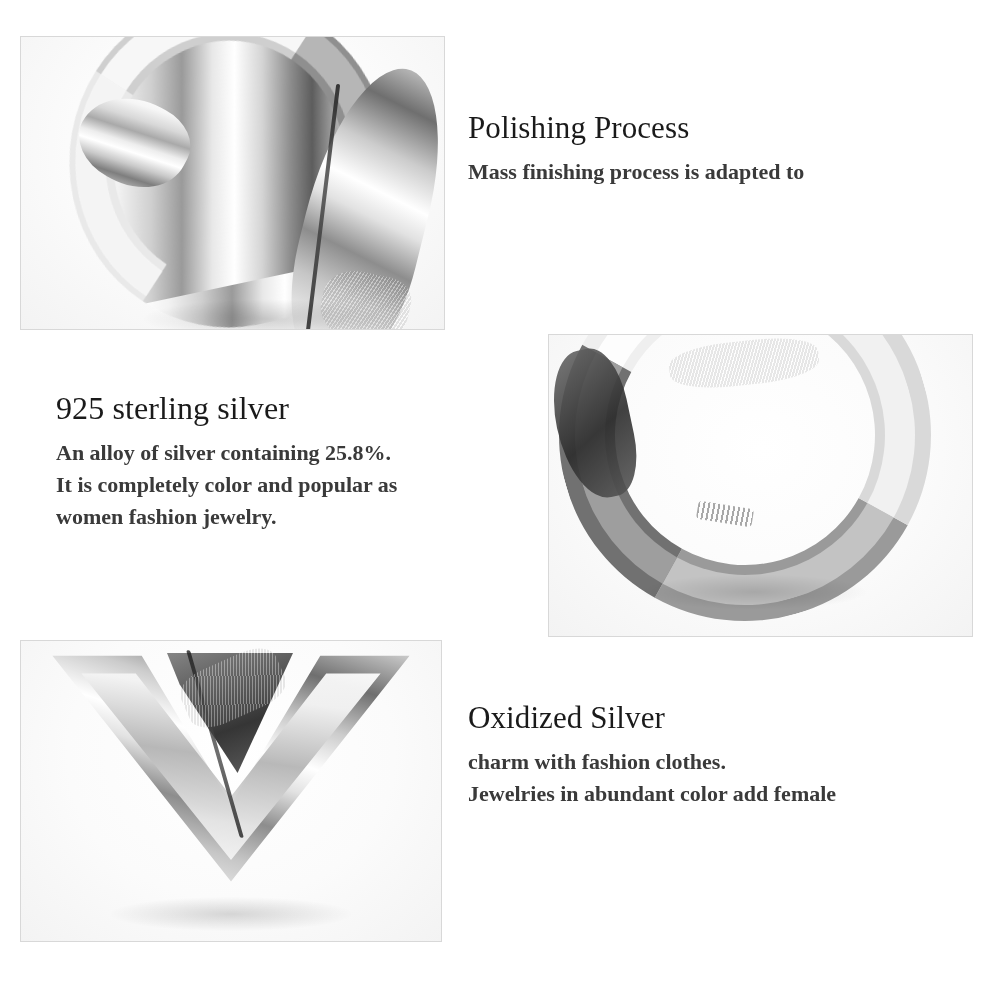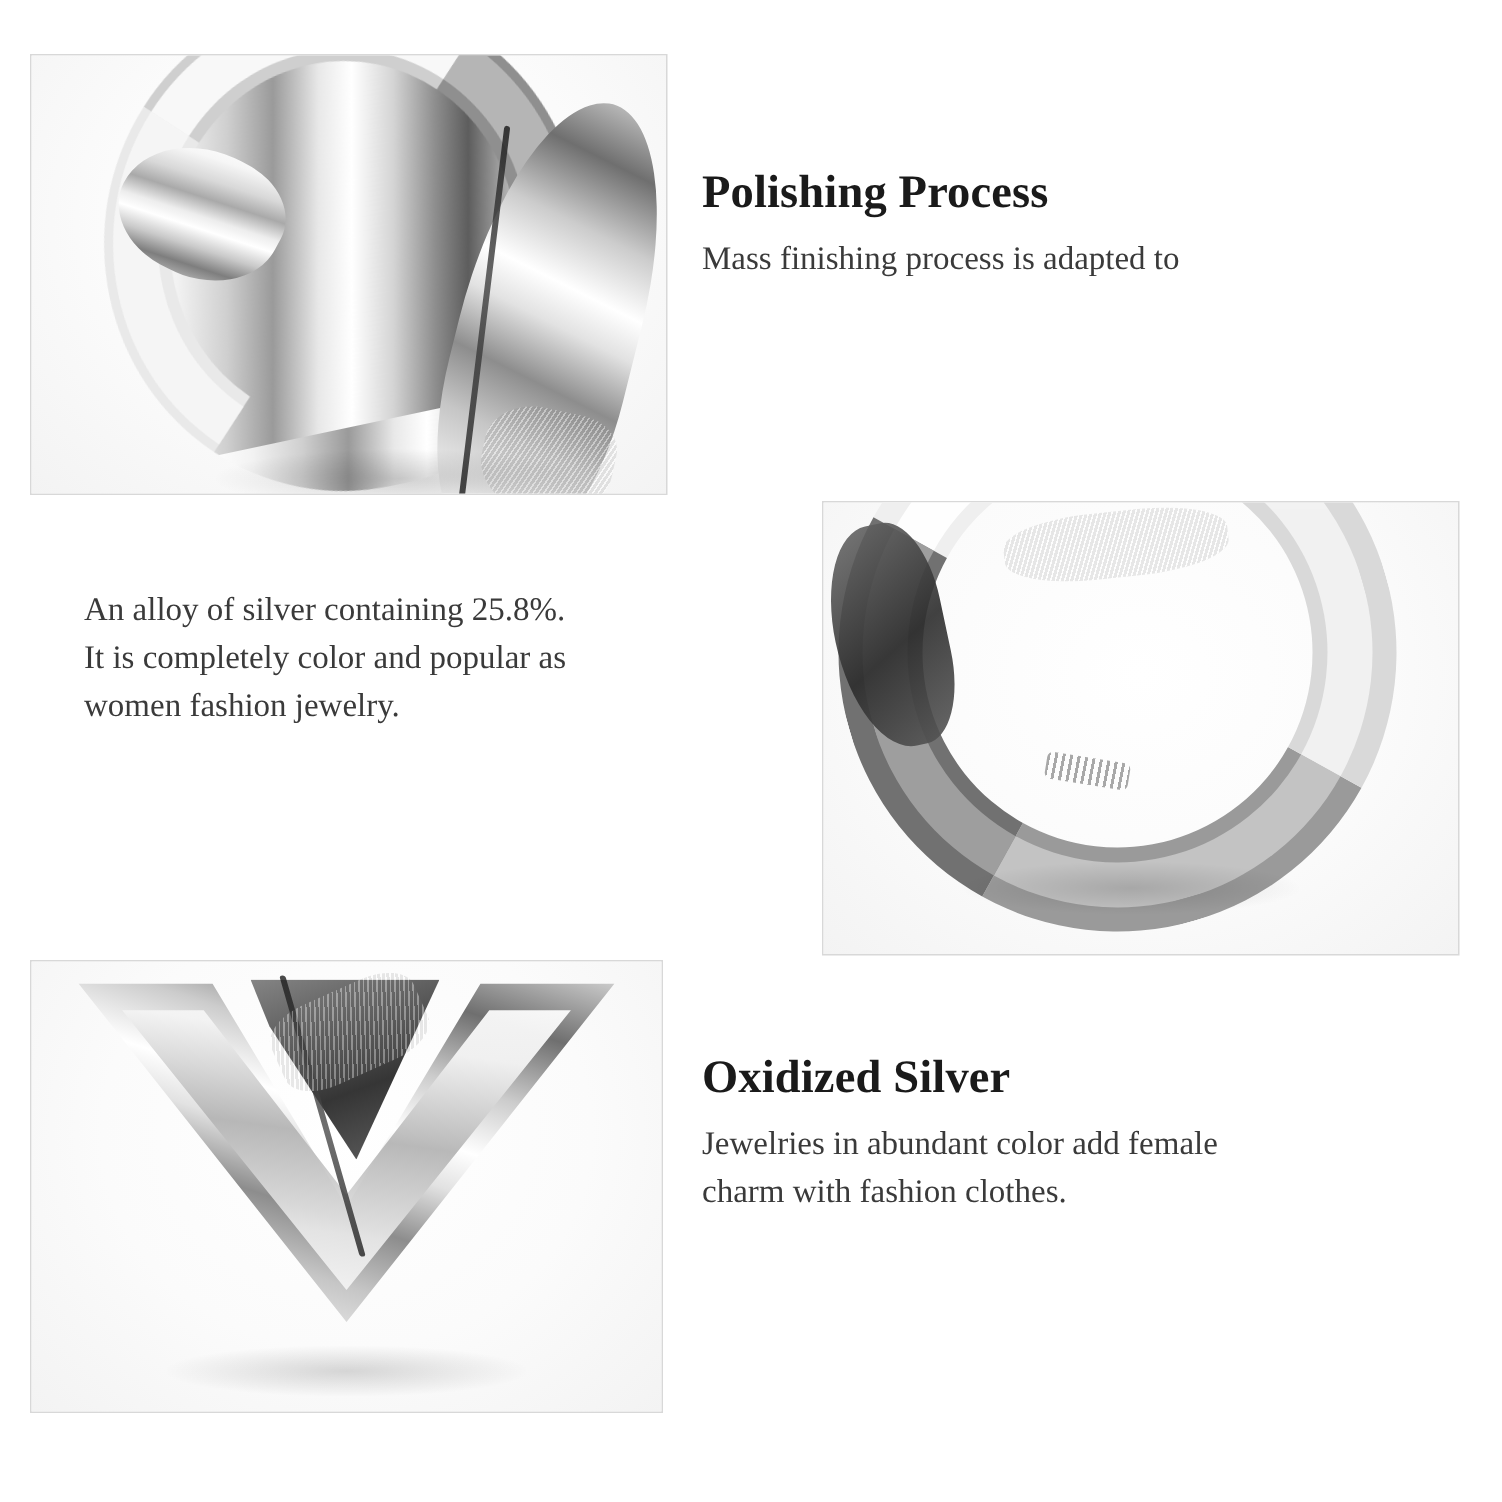--- a/index.html
+++ b/index.html
@@ -204,30 +204,30 @@
   }
 
   
   .text-block { position: absolute; }
   .heading {
     font-family: "Liberation Serif", serif;
     font-size: 31px;
     line-height: 1.15;
     color: #1a1a1a;
     margin: 0 0 10px 0;
-    font-weight: 700;
+    font-weight: 400;
     letter-spacing: .1px;
   }
   .body {
     font-family: "Liberation Serif", serif;
     font-size: 22px;
     line-height: 1.45;
     color: #3a3a3a;
     margin: 0;
-    font-weight: 400;
+    font-weight: 700;
   }
   .body span { display: block; }
 
   #text-polishing { left: 468px; top: 110px; width: 520px; }
   #text-sterling  { left: 56px;  top: 390px; width: 470px; }
   #text-oxidized  { left: 468px; top: 700px; width: 500px; }
   #text-sterling .heading { font-size: 32px; }
   #text-oxidized .heading { font-size: 31px; }
 </style>
 </head>
@@ -248,20 +248,21 @@
   </div>
 
   <div class="text-block" id="text-polishing">
     <h2 class="heading">Polishing Process</h2>
     <p class="body">
       <span>Mass finishing process is adapted to</span>
     </p>
   </div>
 
   <div class="text-block" id="text-sterling">
+    <h2 class="heading">925 sterling silver</h2>
     <p class="body">
       <span>An alloy of silver containing 25.8%.</span>
       <span>It is completely color and popular as</span>
       <span>women fashion jewelry.</span>
     </p>
   </div>
 
   <div class="panel" id="panel-sterling">
     <div class="shot">
       <div class="band-ring"></div>
@@ -280,18 +281,18 @@
       <div class="chev-dark"></div>
       <div class="chev-seam"></div>
       <div class="texture" style="left:160px; top:18px; width:104px; height:58px; transform:rotate(-24deg); border-radius:30%;"></div>
       <div class="chev-shadow"></div>
     </div>
   </div>
 
   <div class="text-block" id="text-oxidized">
     <h2 class="heading">Oxidized Silver</h2>
     <p class="body">
+      <span>charm with fashion clothes.</span>
       <span>Jewelries in abundant color add female</span>
-      <span>charm with fashion clothes.</span>
     </p>
   </div>
 
 </div>
 
 </body></html>

